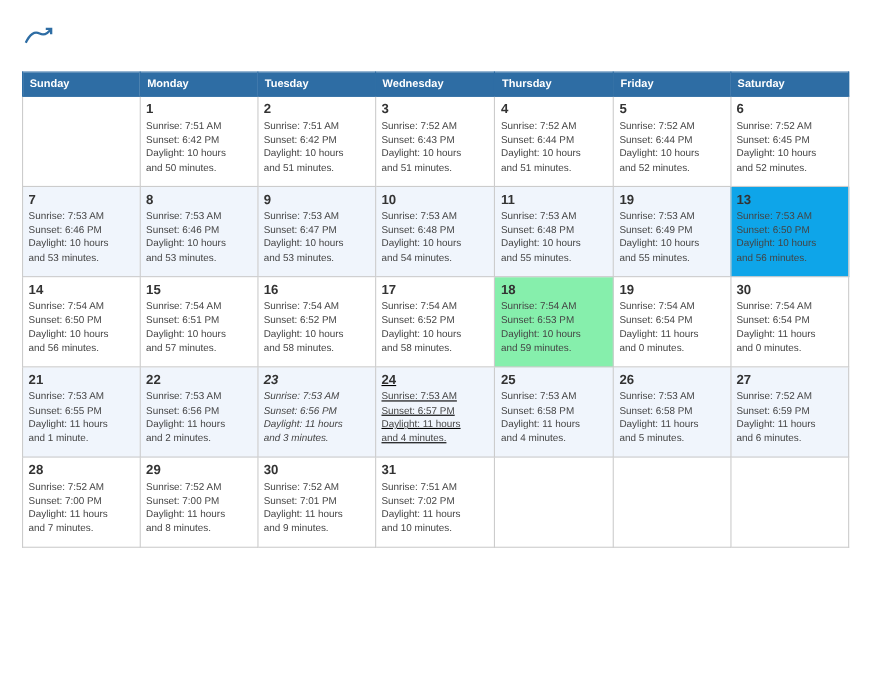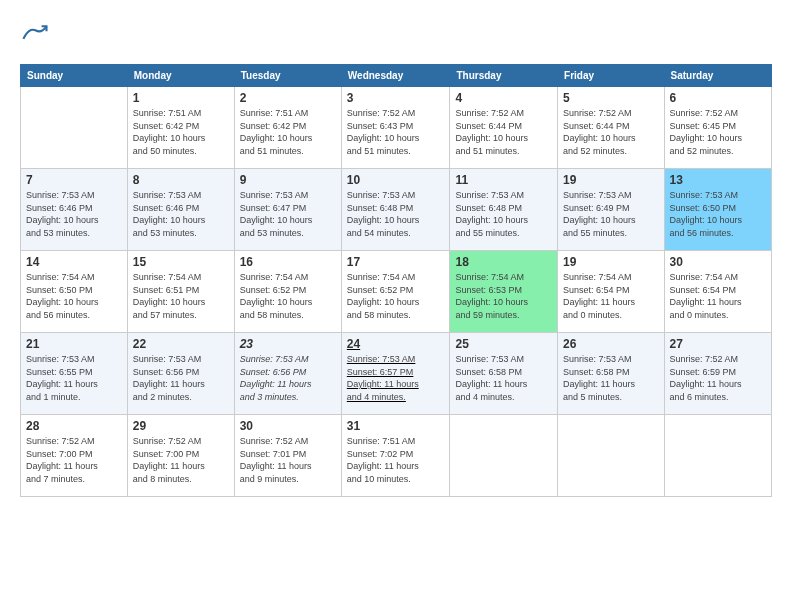--- a/index.html
+++ b/index.html
@@ -217,21 +217,21 @@
 Daylight: 10 hours
 and 55 minutes.</div>
           </td>
           <td style="background: rgb(240, 245, 252);">
             <div class="day-number">19</div>
             <div class="day-info" style="white-space: pre-line;">Sunrise: 7:53 AM
 Sunset: 6:49 PM
 Daylight: 10 hours
 and 55 minutes.</div>
           </td>
-          <td style="background: #7dd3fc;">
+          <td style="background: #0ea5e9;">
             <div class="day-number">13</div>
             <div class="day-info" style="white-space: pre-line;">Sunrise: 7:53 AM
 Sunset: 6:50 PM
 Daylight: 10 hours
 and 56 minutes.</div>
           </td>
         </tr>
         <tr>
           <td style="background: rgb(255, 255, 255);">
             <div class="day-number">14</div>

